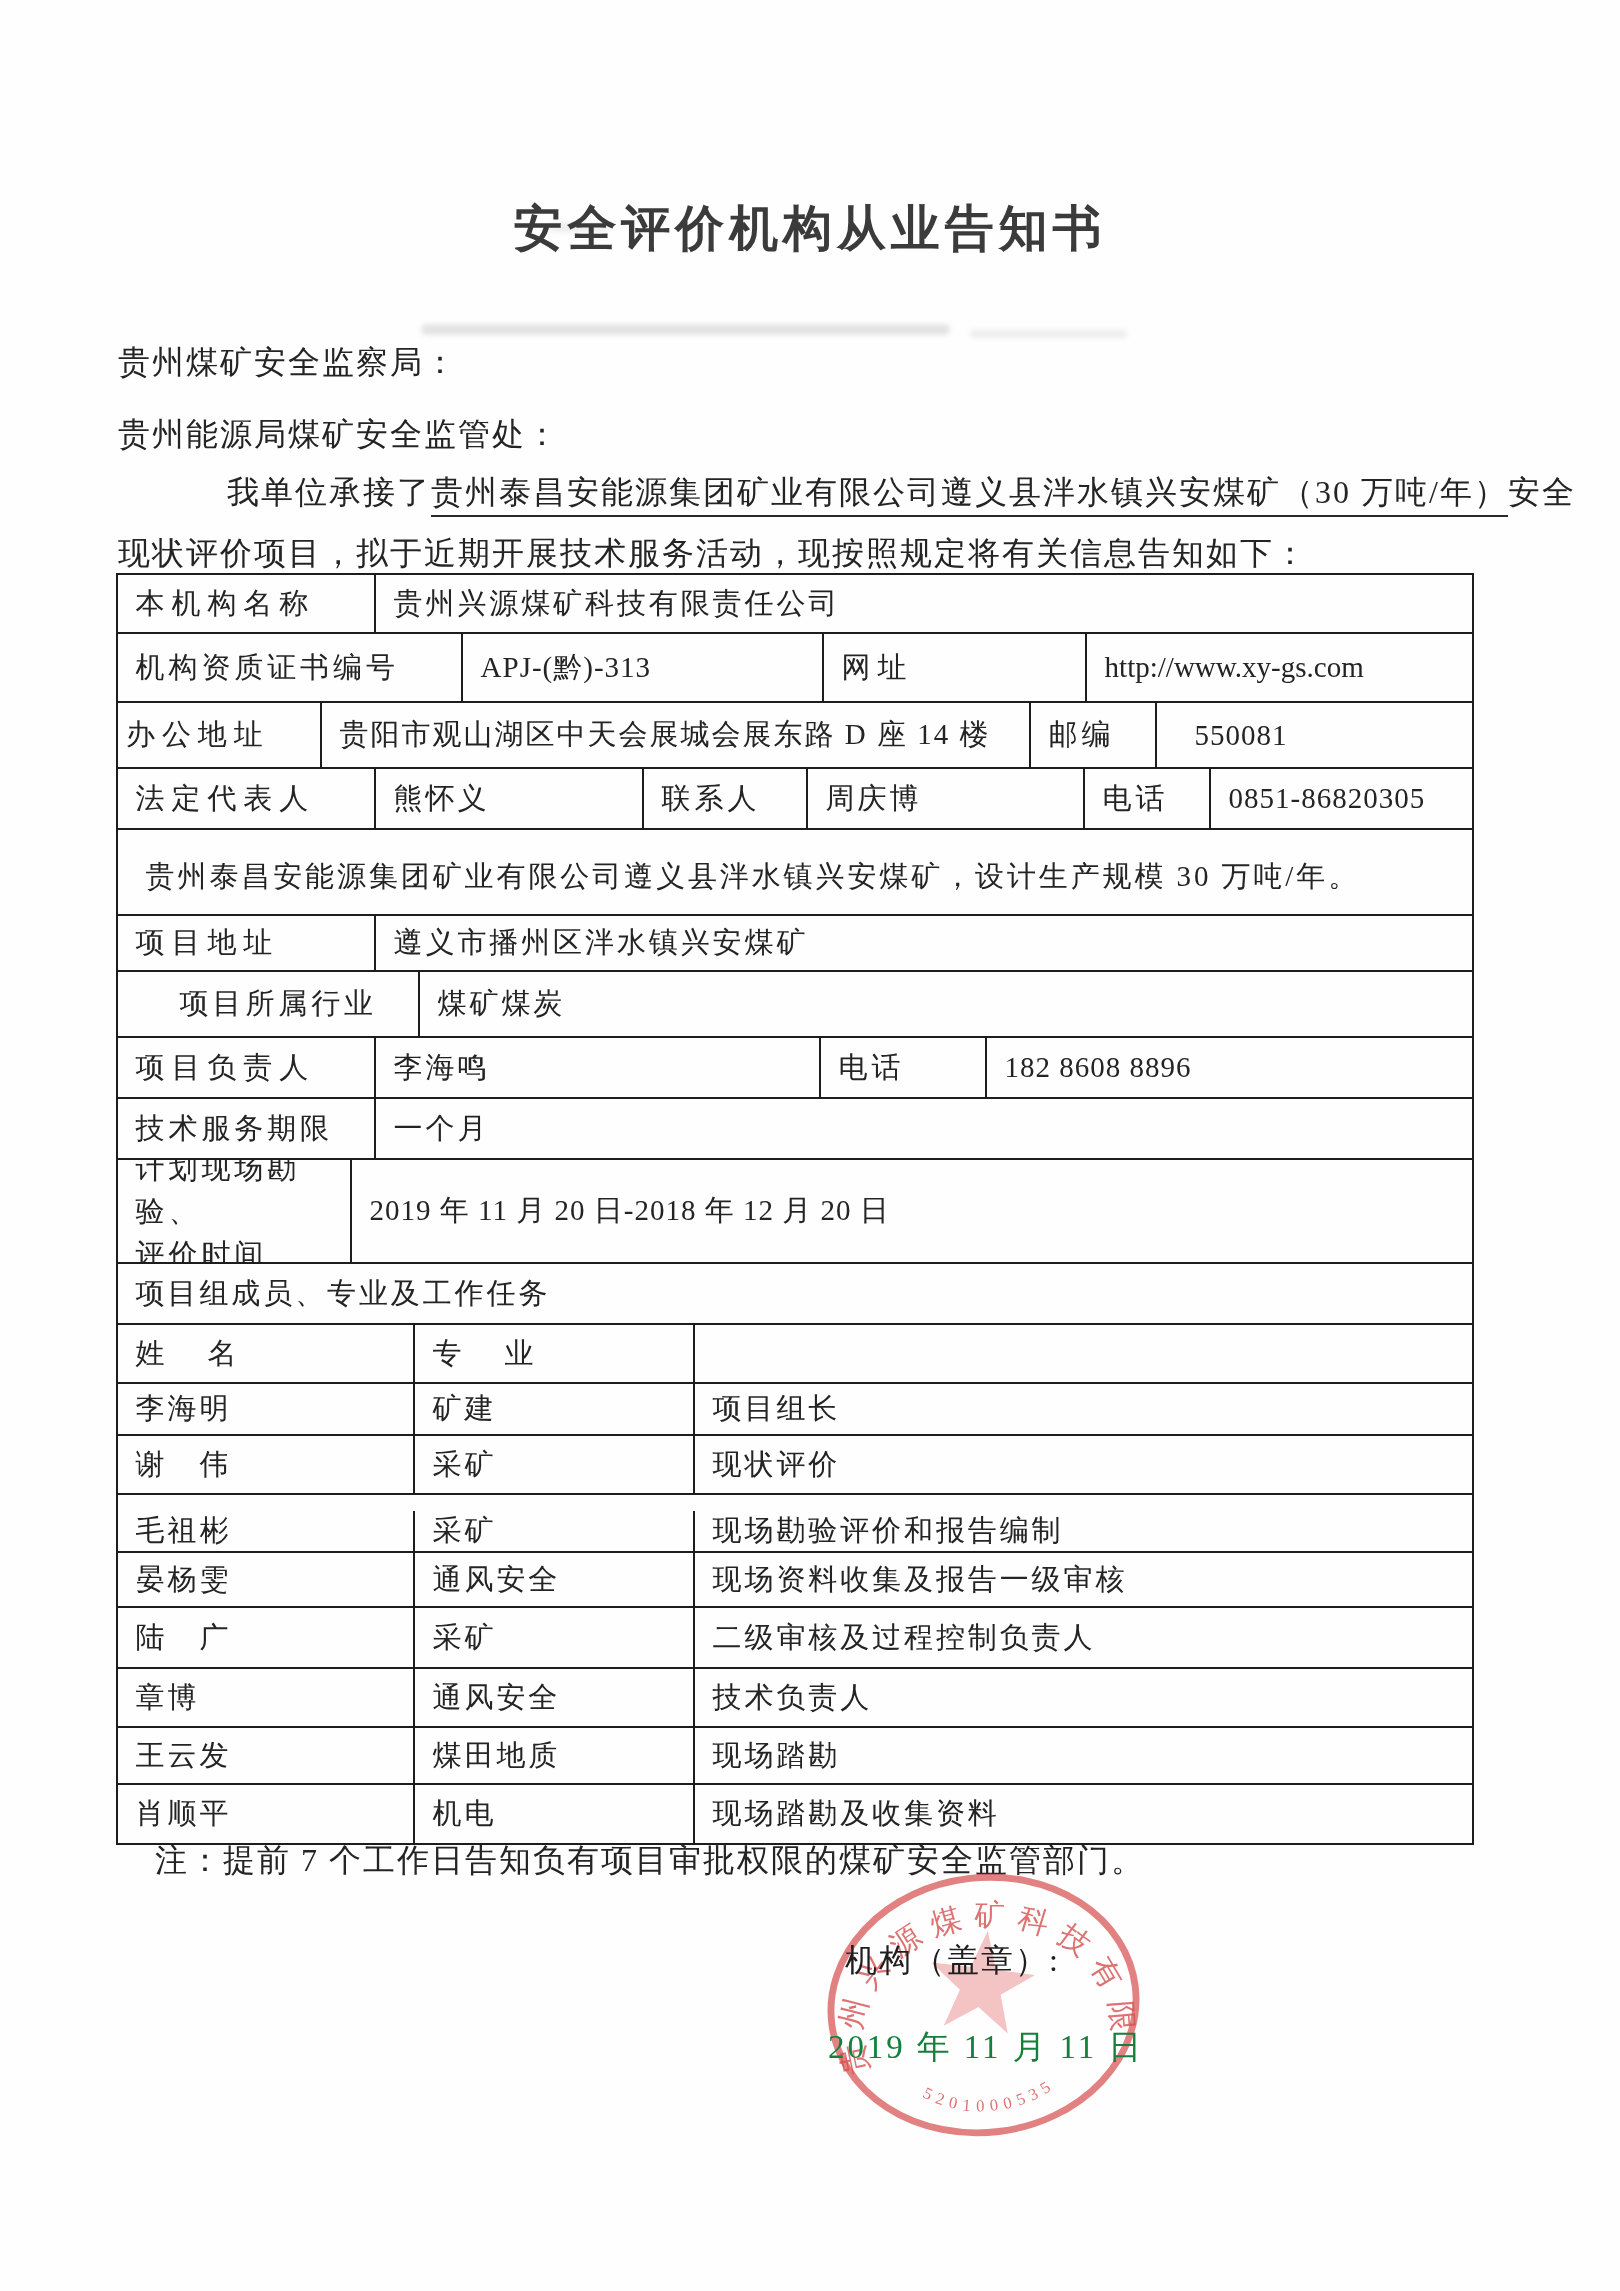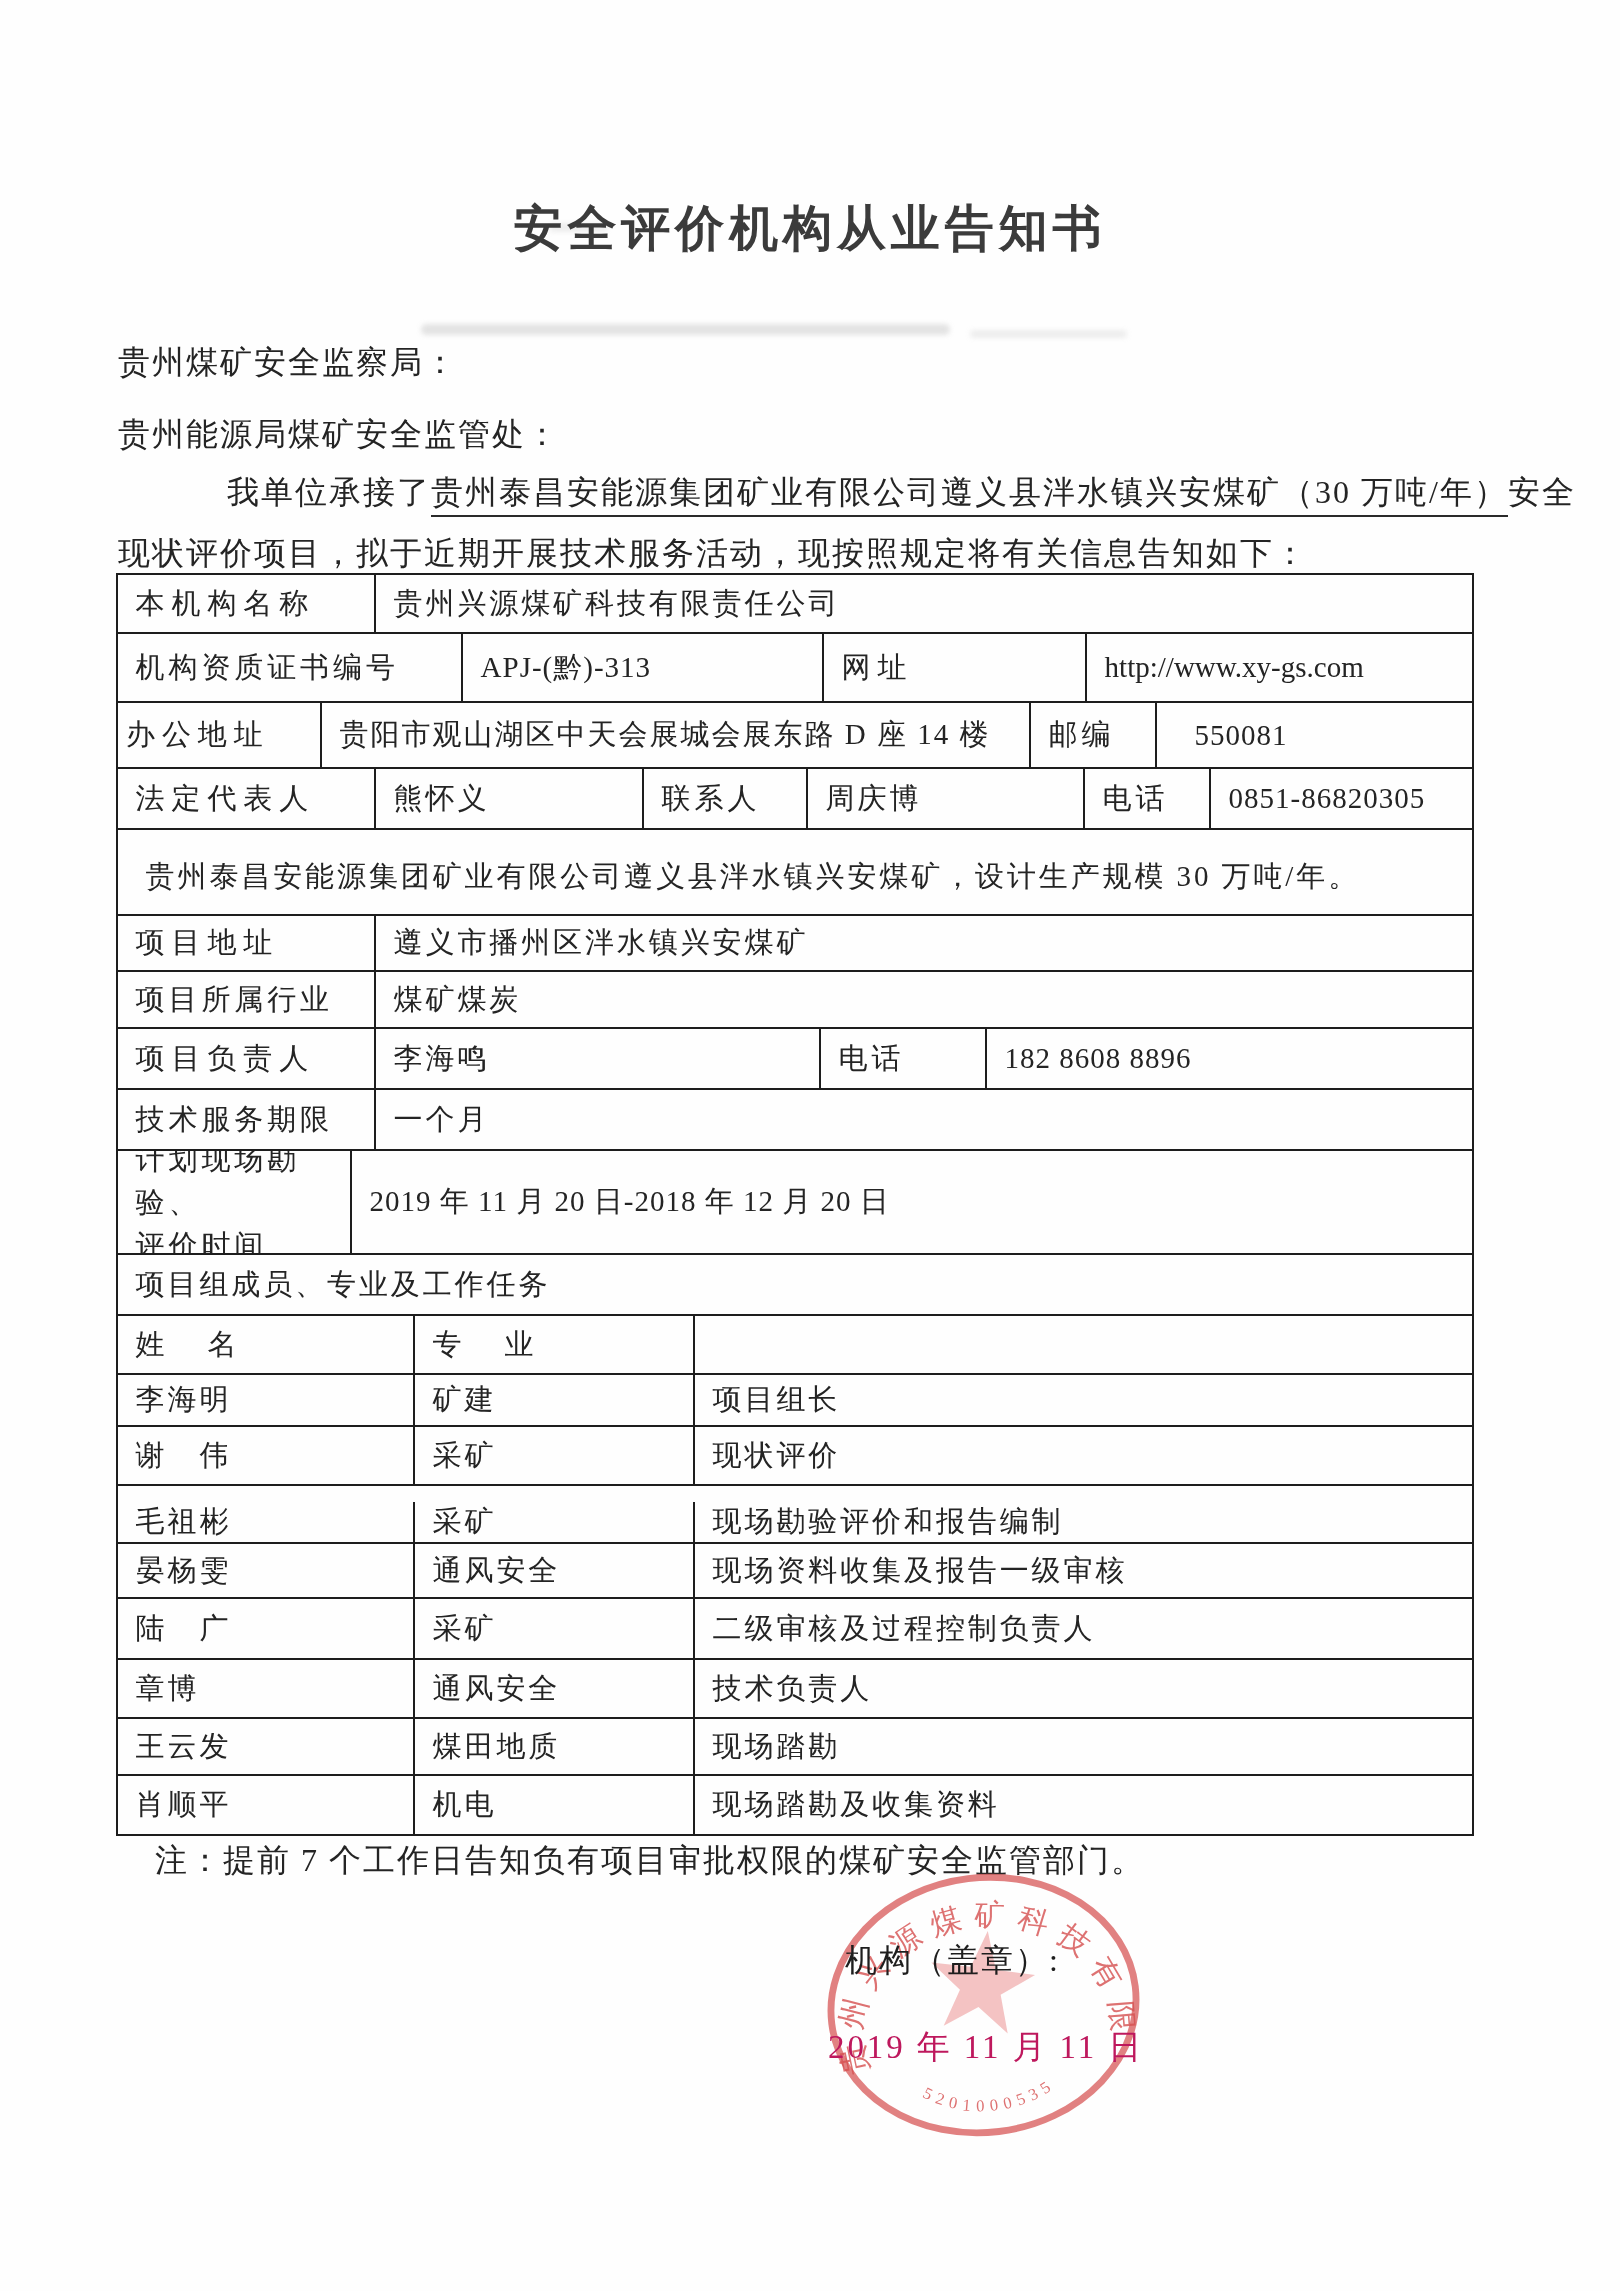--- a/index.html
+++ b/index.html
@@ -31,21 +31,21 @@
     border-right:2.5px solid #1d1d1d;padding-left:17.6px;padding-right:5.9px;
     letter-spacing:2.9px;overflow:hidden;
   }
   .cell:last-child{border-right:none;}
   .lab{letter-spacing:6.9px;}
   .wrap{white-space:normal;line-height:43px;display:block;padding-top:9.8px;}
   .stack{display:flex;flex-direction:column;justify-content:center;align-items:flex-start;line-height:43px;}
   
   .note{left:155px;top:1839px;font-size:32px;letter-spacing:2px;color:#242424;}
   .sig{left:845px;top:1939px;font-size:32px;letter-spacing:2px;color:#1e1e1e;z-index:3;}
-  .date{left:828px;top:2025px;font-size:33px;letter-spacing:2.9px;color:#be185d;z-index:3;}
+  .date{left:828px;top:2025px;font-size:33px;letter-spacing:2.9px;color:#15803d;z-index:3;}
   .stampbox{left:812px;top:1860px;z-index:2;}
 </style>
 </head>
 <body>
 
 <div class="doc">
 
   <div class="abs ghost" style="left:421px;top:324px;width:529px;height:10.8px;"></div>
   <div class="abs ghost2" style="left:970px;top:330px;width:157px;height:7.8px;"></div>
   <div class="abs ghost2" style="left:549px;top:223px;width:59px;height:8.8px;"></div>
@@ -92,21 +92,21 @@
       <div class="cell" style="flex:1;margin-left:10px;">
         <span class="wrap">贵州泰昌安能源集团矿业有限公司遵义县泮水镇兴安煤矿，设计生产规模 30 万吨/年。</span>
       </div>
     </div>
 
     <div class="row" style="height:56px;">
       <div class="cell lab" style="width:258px;">项目地址</div>
       <div class="cell" style="flex:1;">遵义市播州区泮水镇兴安煤矿</div>
     </div>
 
-    <div class="row" style="height:57px;">
+    <div class="row" style="height:66px;padding-left:44px;">
       <div class="cell lab" style="width:258px;letter-spacing:3.9px;">项目所属行业</div>
       <div class="cell" style="flex:1;">煤矿煤炭</div>
     </div>
 
     <div class="row" style="height:61px;">
       <div class="cell lab" style="width:258px;">项目负责人</div>
       <div class="cell" style="width:445px;">李海鸣</div>
       <div class="cell lab" style="width:166px;letter-spacing:3.9px;">电话</div>
       <div class="cell" style="flex:1;letter-spacing:1px;">182 8608 8896</div>
     </div>

